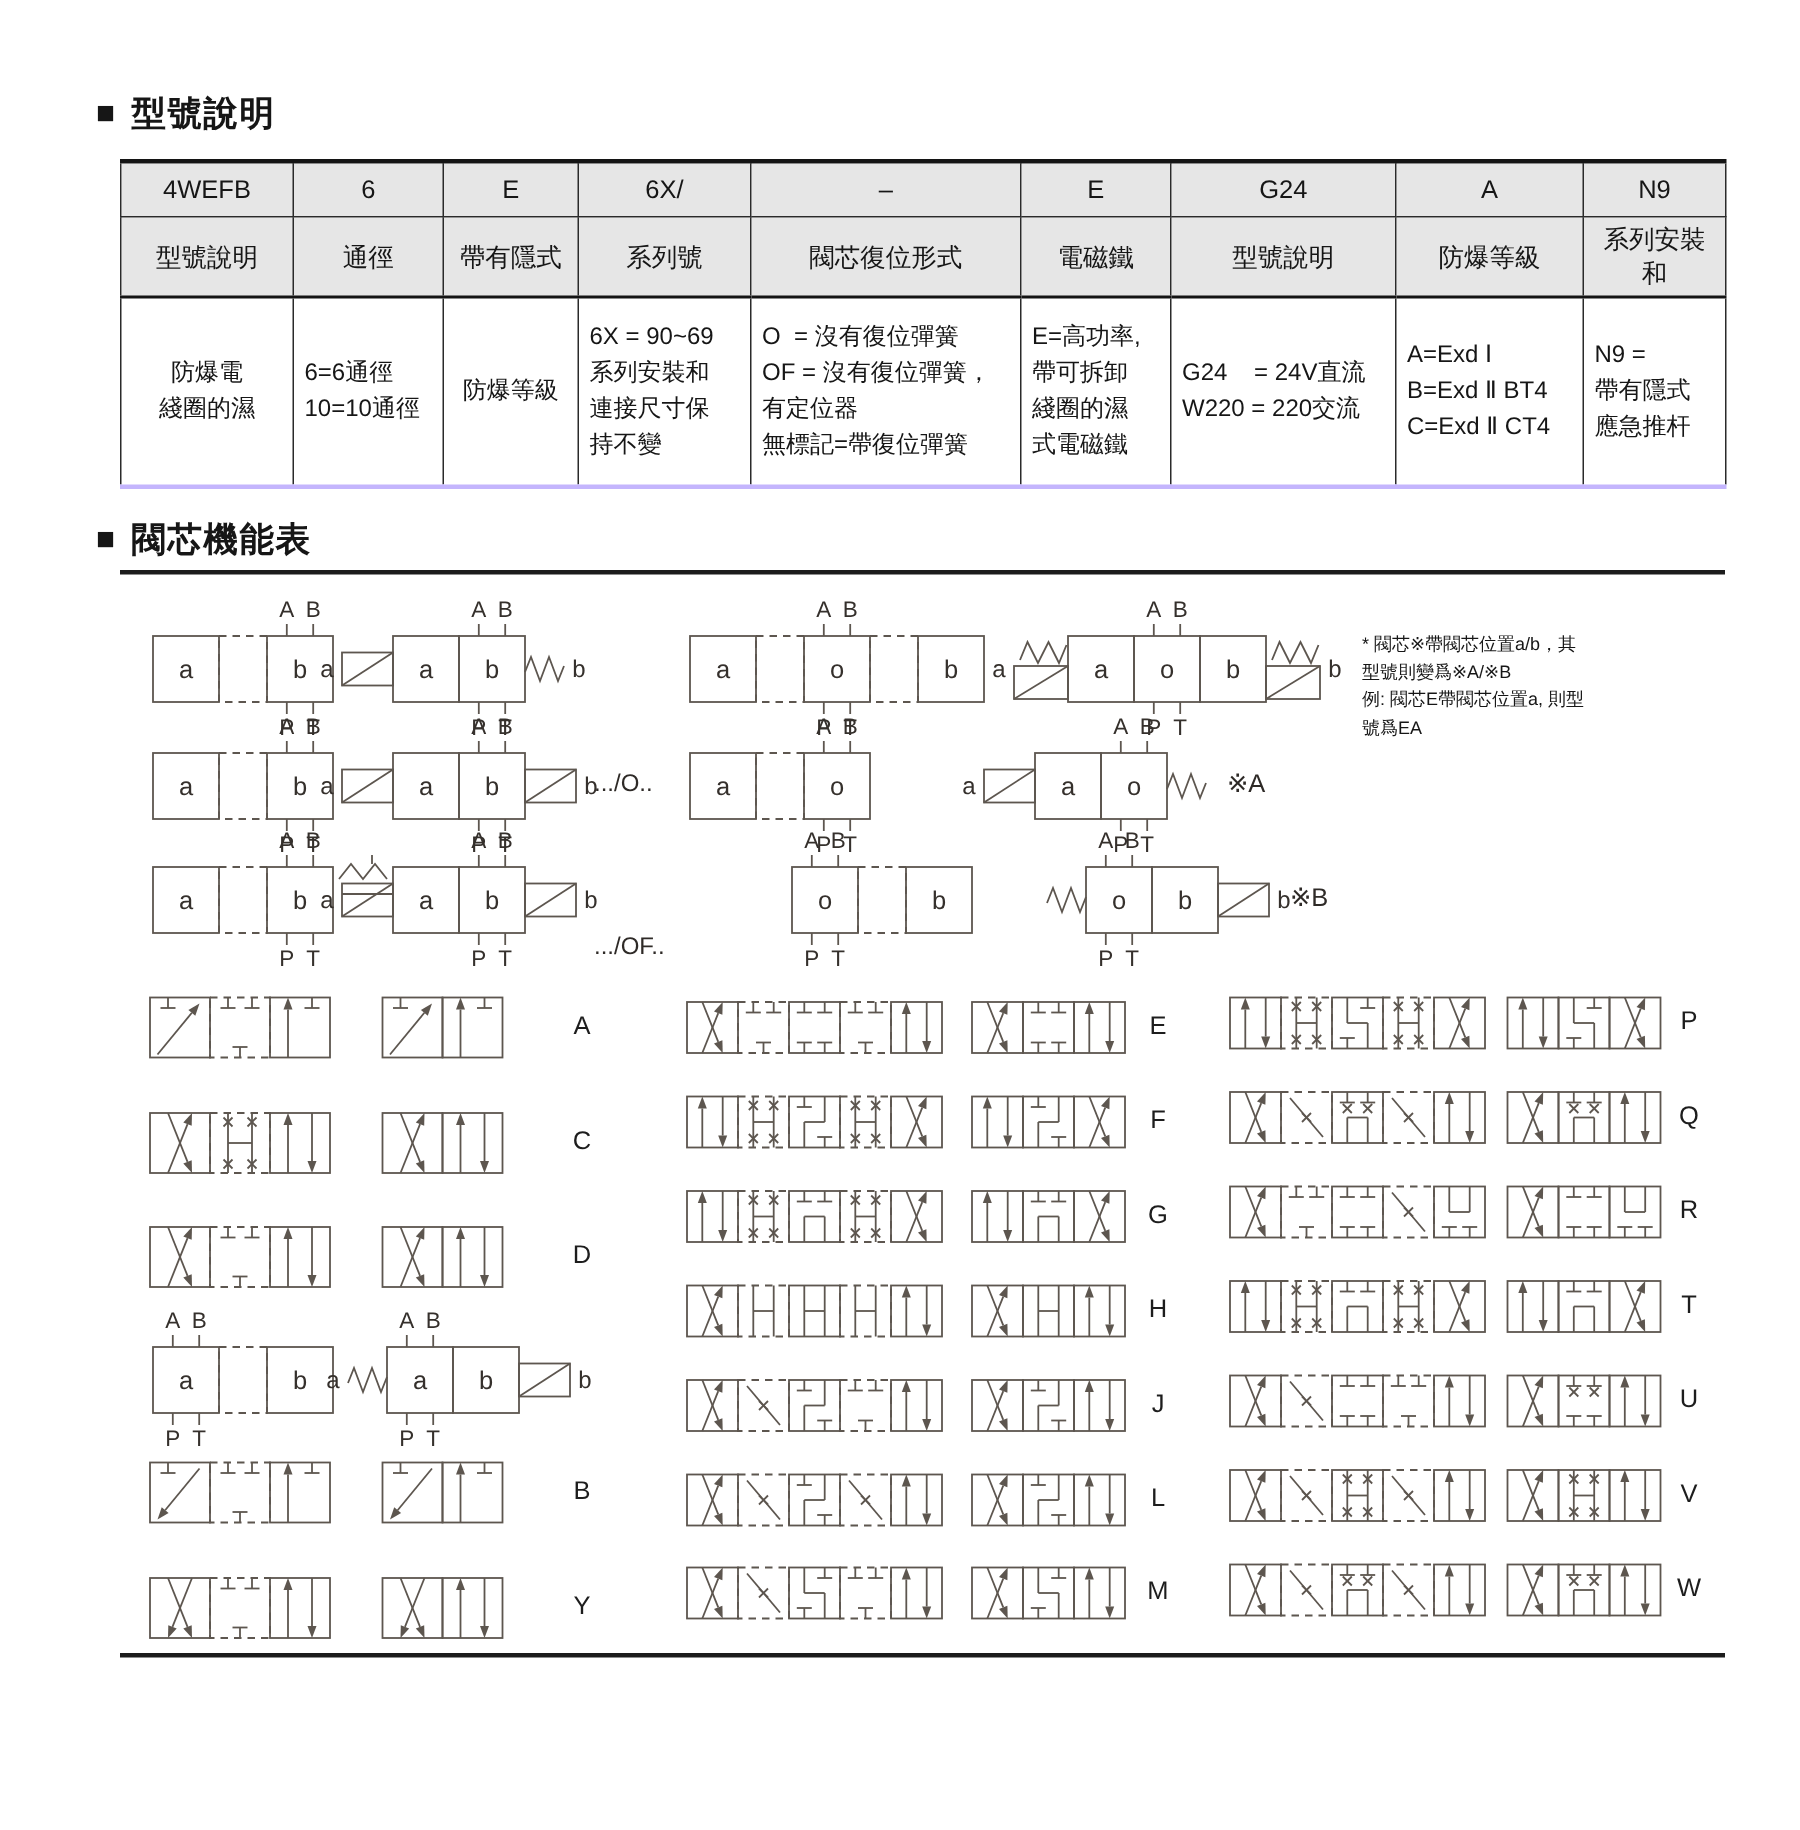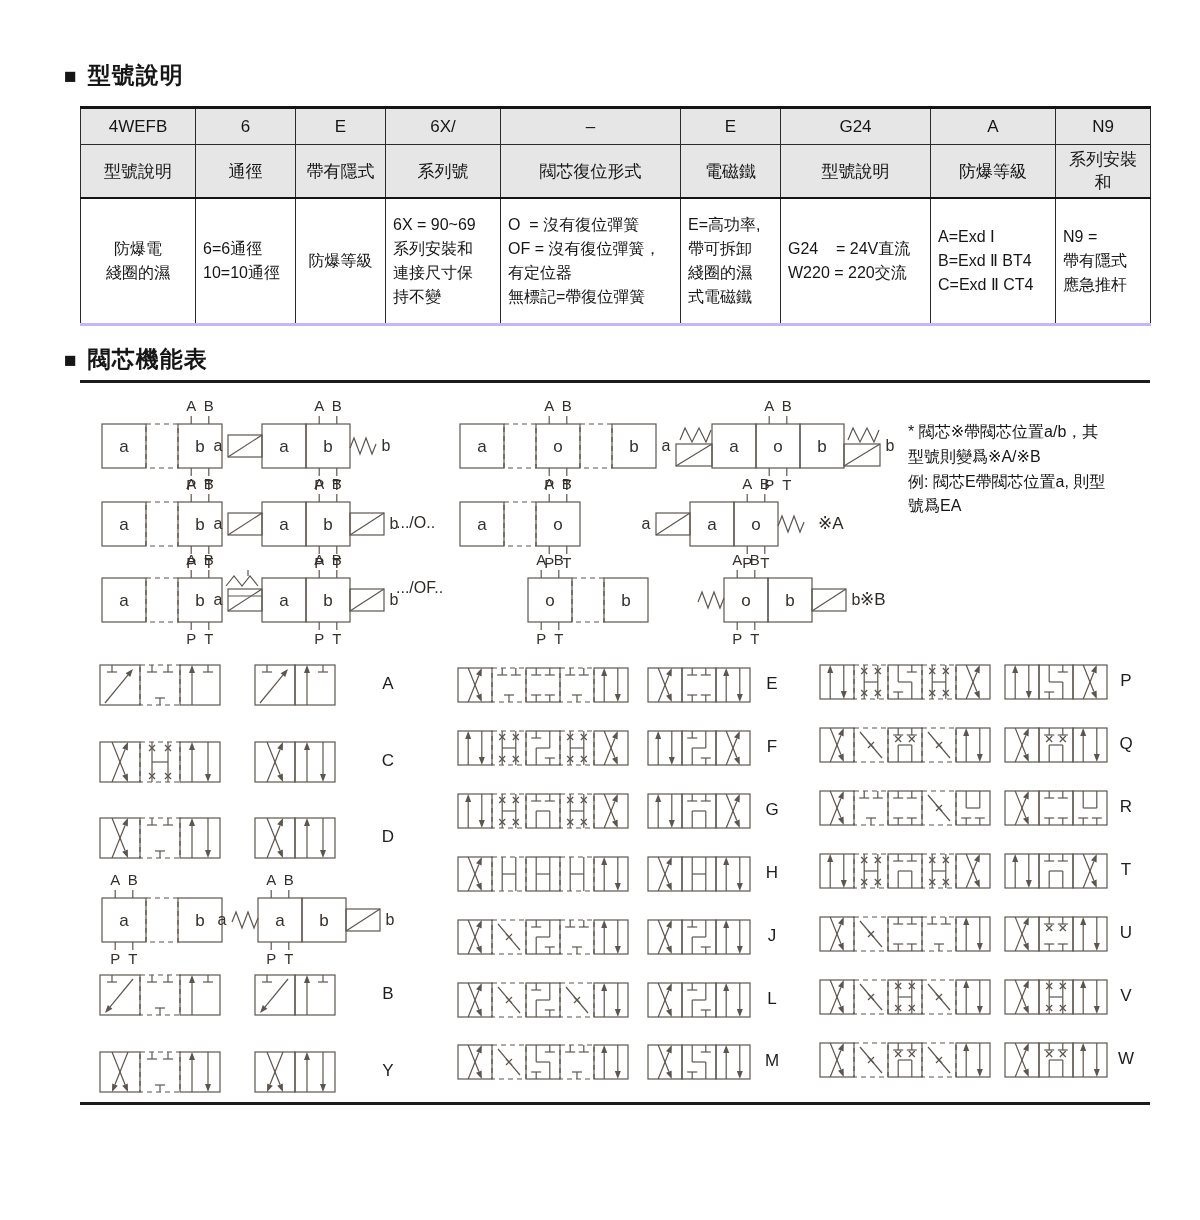--- a/index.html
+++ b/index.html
@@ -33,25 +33,25 @@
                   white-space:pre-wrap; text-align:left; padding:6px 7px; }
   tr.desc-row td.c-center{ text-align:center; }
 
   #diagram-layer{ position:absolute; left:0; top:0; }
   #diagram-layer line, #diagram-layer rect, #diagram-layer polyline{
     fill:none; stroke:var(--lc); stroke-width:1.2; }
   #diagram-layer polygon{ fill:var(--lc); stroke:none; }
   #diagram-layer text{ fill:#35302c; stroke:none;
     font-family:"Liberation Sans","DejaVu Sans",sans-serif; }
 
-  .note{ position:absolute; left:908px; top:420px; width:286px; font-size:16px;
+  .note{ position:absolute; left:908px; top:420px; width:286px; font-size:12px;
          line-height:1.55; white-space:pre-wrap; }
   .suffix-label{ position:absolute; font-size:16px; color:#2e2a27; }
   #suffix-o{ left:396px; top:514px; }
-  #suffix-of{ left:396px; top:579px; }
+  #suffix-of{ left:396px; top:623px; }
   #suffix-star-a{ left:818px; top:513px; font-size:17px; }
   #suffix-star-b{ left:860px; top:589px; font-size:17px; }
   .spool-letter{ position:absolute; font-size:17px; color:#1d1d1d; width:30px; text-align:center; }
 </style>
 </head>
 <body>
 
 <div class="page">
 
   <div class="heading" id="heading-1">

